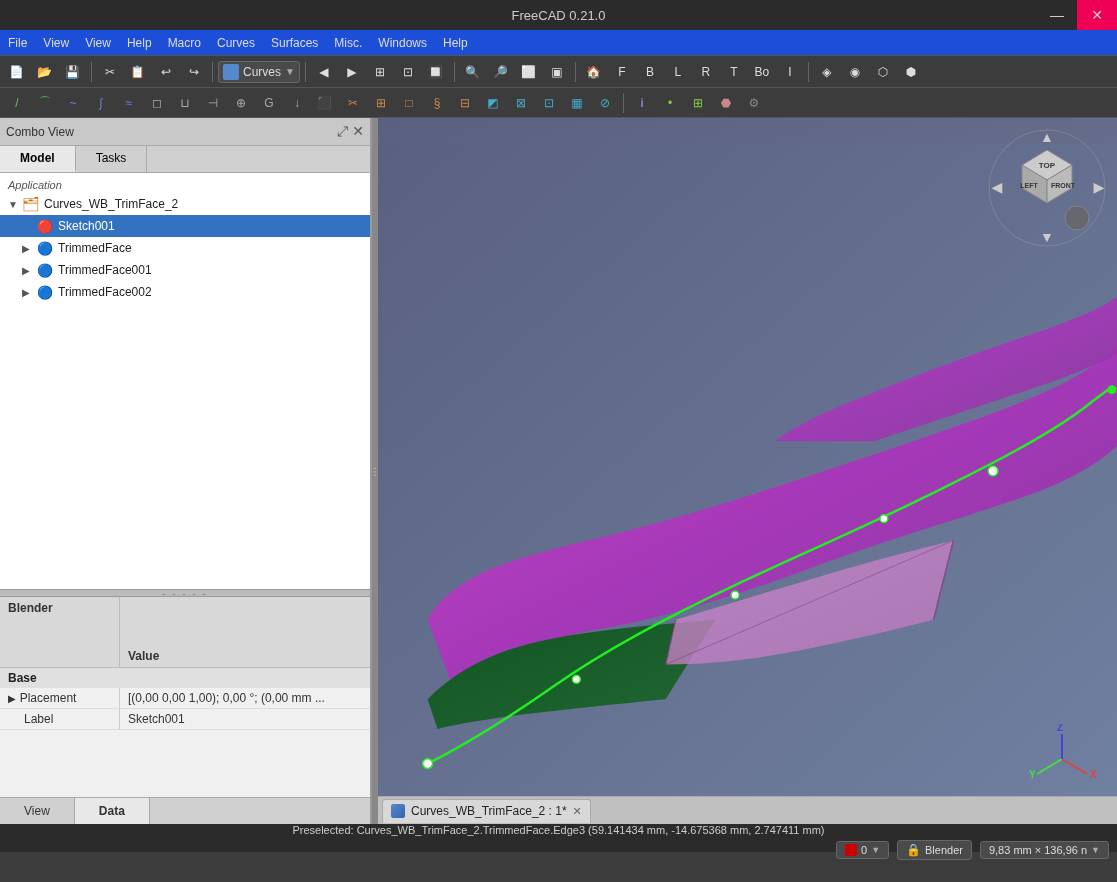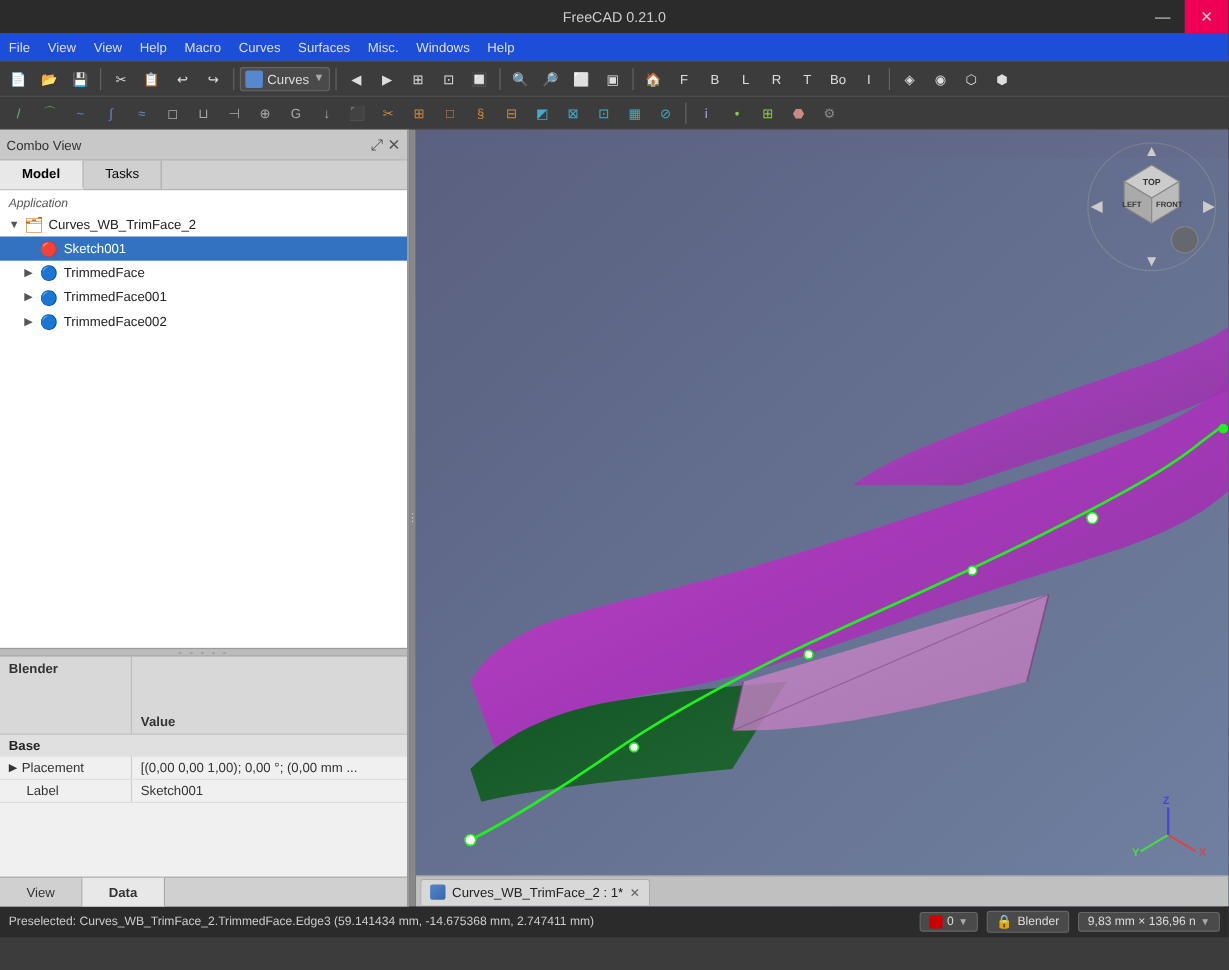--- a/index.html
+++ b/index.html
@@ -323,20 +323,21 @@
     
     #status-bar {
       height: 28px;
       background: #2b2b2b;
       display: flex;
       align-items: center;
       padding: 0 8px;
       font-size: 11px;
       color: #ccc;
       gap: 4px;
+      flex-direction: column;
     }
     .status-right {
       margin-left: auto;
       display: flex;
       align-items: center;
       gap: 8px;
     }
     .status-badge {
       background: #4a4a4a;
       border: 1px solid #666;

